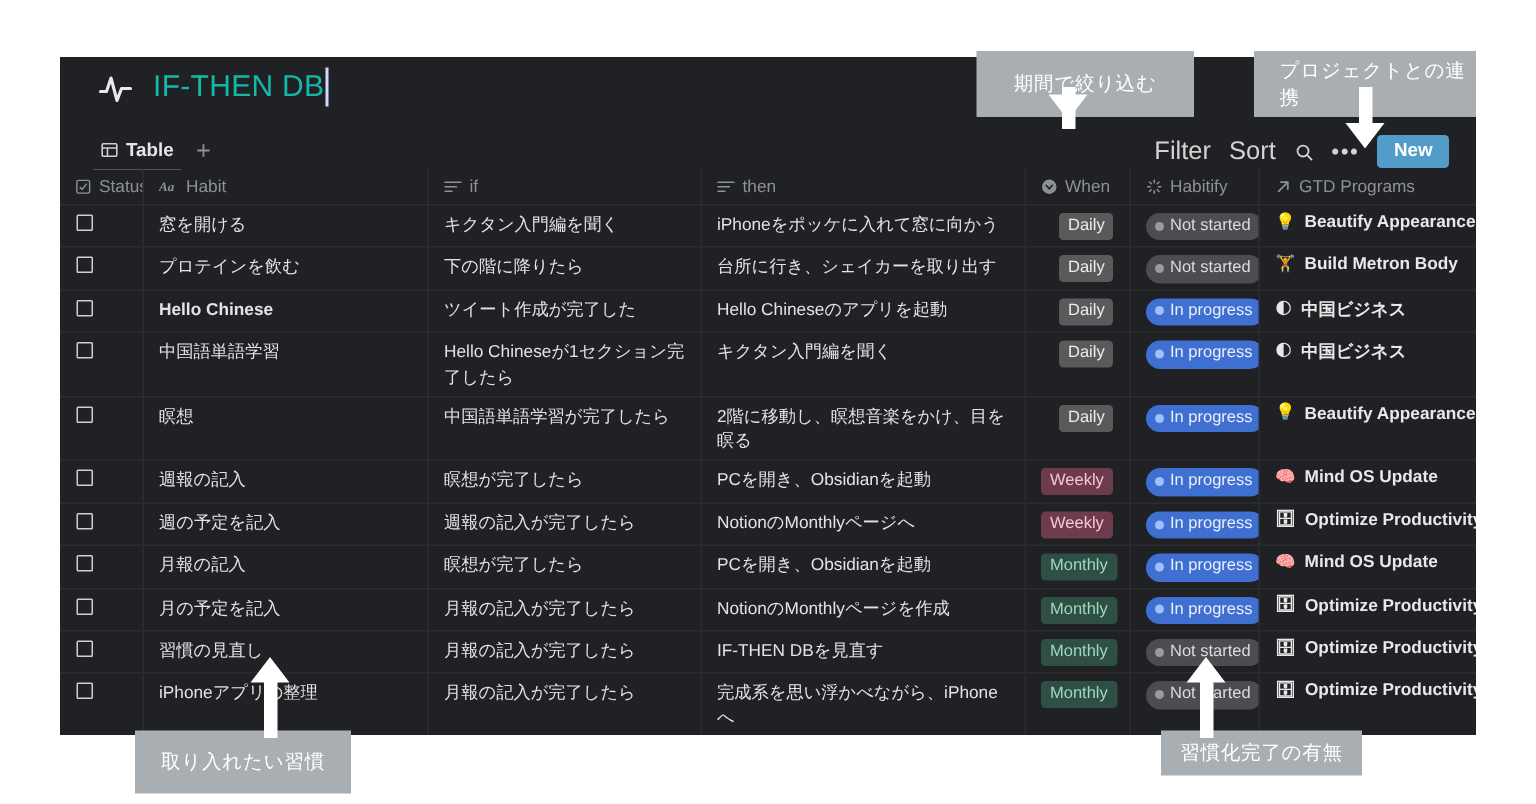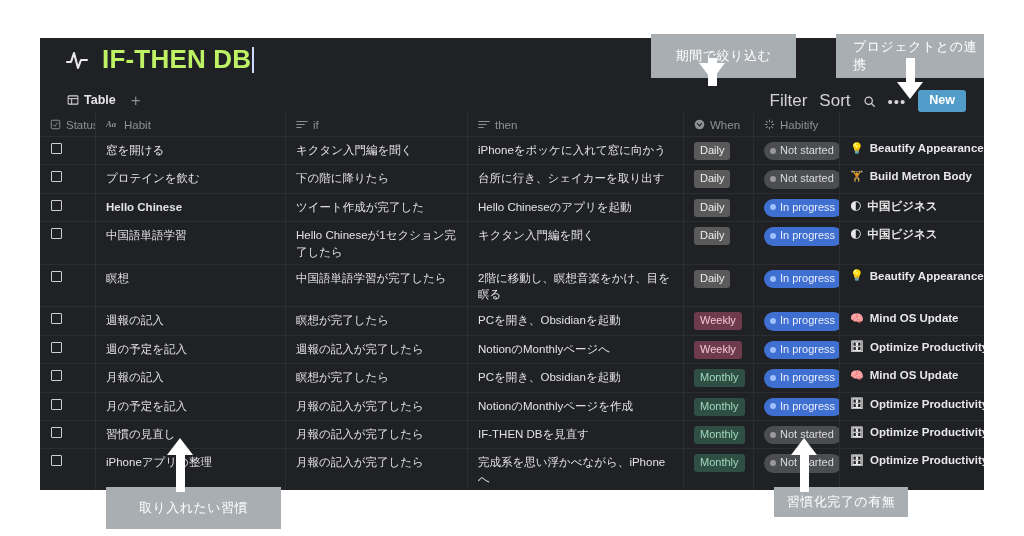--- a/index.html
+++ b/index.html
@@ -34,23 +34,23 @@
     display: flex;
     align-items: center;
     gap: 12px;
   }
   .title-icon {
     width: 26px; height: 26px;
     display: flex; align-items: center; justify-content: center;
     color: #e9e9e9;
   }
   .db-title {
-    font-size: 26px;
-    font-weight: bold;
-    color: #bef264;
+    font-size: 20px;
+    font-weight: normal;
+    color: #14b8a6;
     letter-spacing: 0.2px;
     line-height: 1;
     position: relative;
   }
   .caret {
     display: inline-block;
     width: 2px;
     height: 26px;
     background: #cfd8ff;
     vertical-align: middle;
@@ -180,21 +180,21 @@
   .celltext { line-height: 1.42; word-break: break-word; }
   .bold { font-weight: 700; }
   .tag {
     display: inline-block;
     border-radius: 3px;
     padding: 1px 6px 2px 6px;
     font-size: 11px;
     line-height: 1.35;
     white-space: nowrap;
   }
-  .tag-daily   { background: #5a5a5a; color: #eeeeee; }
+  .tag-daily   { background: #5a5a5a; color: #eeeeee; margin-left: 12px; }
   .tag-weekly  { background: #6e3b4c; color: #f5c7d6; }
   .tag-monthly { background: #2f4f44; color: #9fd8bd; }
   .pill {
     display: inline-flex;
     align-items: center;
     gap: 4px;
     border-radius: 10px;
     padding: 1px 8px 2px 6px;
     font-size: 11px;
     line-height: 1.4;
@@ -344,20 +344,29 @@
               <line x1="1.6" y1="8" x2="4" y2="8"></line>
               <line x1="12" y1="8" x2="14.4" y2="8"></line>
               <line x1="3.4" y1="3.4" x2="5.1" y2="5.1"></line>
               <line x1="10.9" y1="10.9" x2="12.6" y2="12.6"></line>
               <line x1="3.4" y1="12.6" x2="5.1" y2="10.9"></line>
               <line x1="10.9" y1="5.1" x2="12.6" y2="3.4"></line>
             </svg>
           </span>
           <span>Habitify</span>
         </div>
+        <div class="cell c-gtd">
+          <span class="ic">
+            <svg width="11" height="11" viewBox="0 0 16 16" fill="none" stroke="#8e9194" stroke-width="1.7" stroke-linecap="round" stroke-linejoin="round">
+              <line x1="3.5" y1="12.5" x2="12.2" y2="3.8"></line>
+              <polyline points="5.8,3.6 12.4,3.6 12.4,10.2"></polyline>
+            </svg>
+          </span>
+          <span>GTD Programs</span>
+        </div>
       </div>
 
       <div id="rows">
           <div class="trow">
             <div class="cell c-status">
               <div class="checkbox"></div>
             </div>
             <div class="cell c-habit">
               <span class="celltext">窓を開ける</span>
             </div>
@@ -682,21 +691,21 @@
   </div>
   <div class="arr-shaft" style="left:708px; top:58px; height:28px;"></div>
   <div class="arr-head-down" style="left:699px; top:63px;"></div>
 
   <div class="callout" style="left:836px; top:34px; width:148px; height:44px;padding-left:17px;">
     <span>プロジェクトとの連携</span>
   </div>
   <div class="arr-shaft" style="left:906px; top:58px; height:32px;"></div>
   <div class="arr-head-down" style="left:897px; top:82px;"></div>
 
-  <div class="callout" style="left:106px; top:487px; width:175px; height:42px;">
+  <div class="callout" style="left:90px; top:487px; width:144px; height:42px;">
     <span>取り入れたい習慣</span>
   </div>
   <div class="arr-shaft" style="left:176px; top:452px; height:40px;"></div>
   <div class="arr-head-up" style="left:167px; top:438px;"></div>
 
   <div class="callout" style="left:774px; top:487px; width:134px; height:30px;">
     <span>習慣化完了の有無</span>
   </div>
   <div class="arr-shaft" style="left:800px; top:452px; height:40px;"></div>
   <div class="arr-head-up" style="left:791px; top:438px;"></div>

